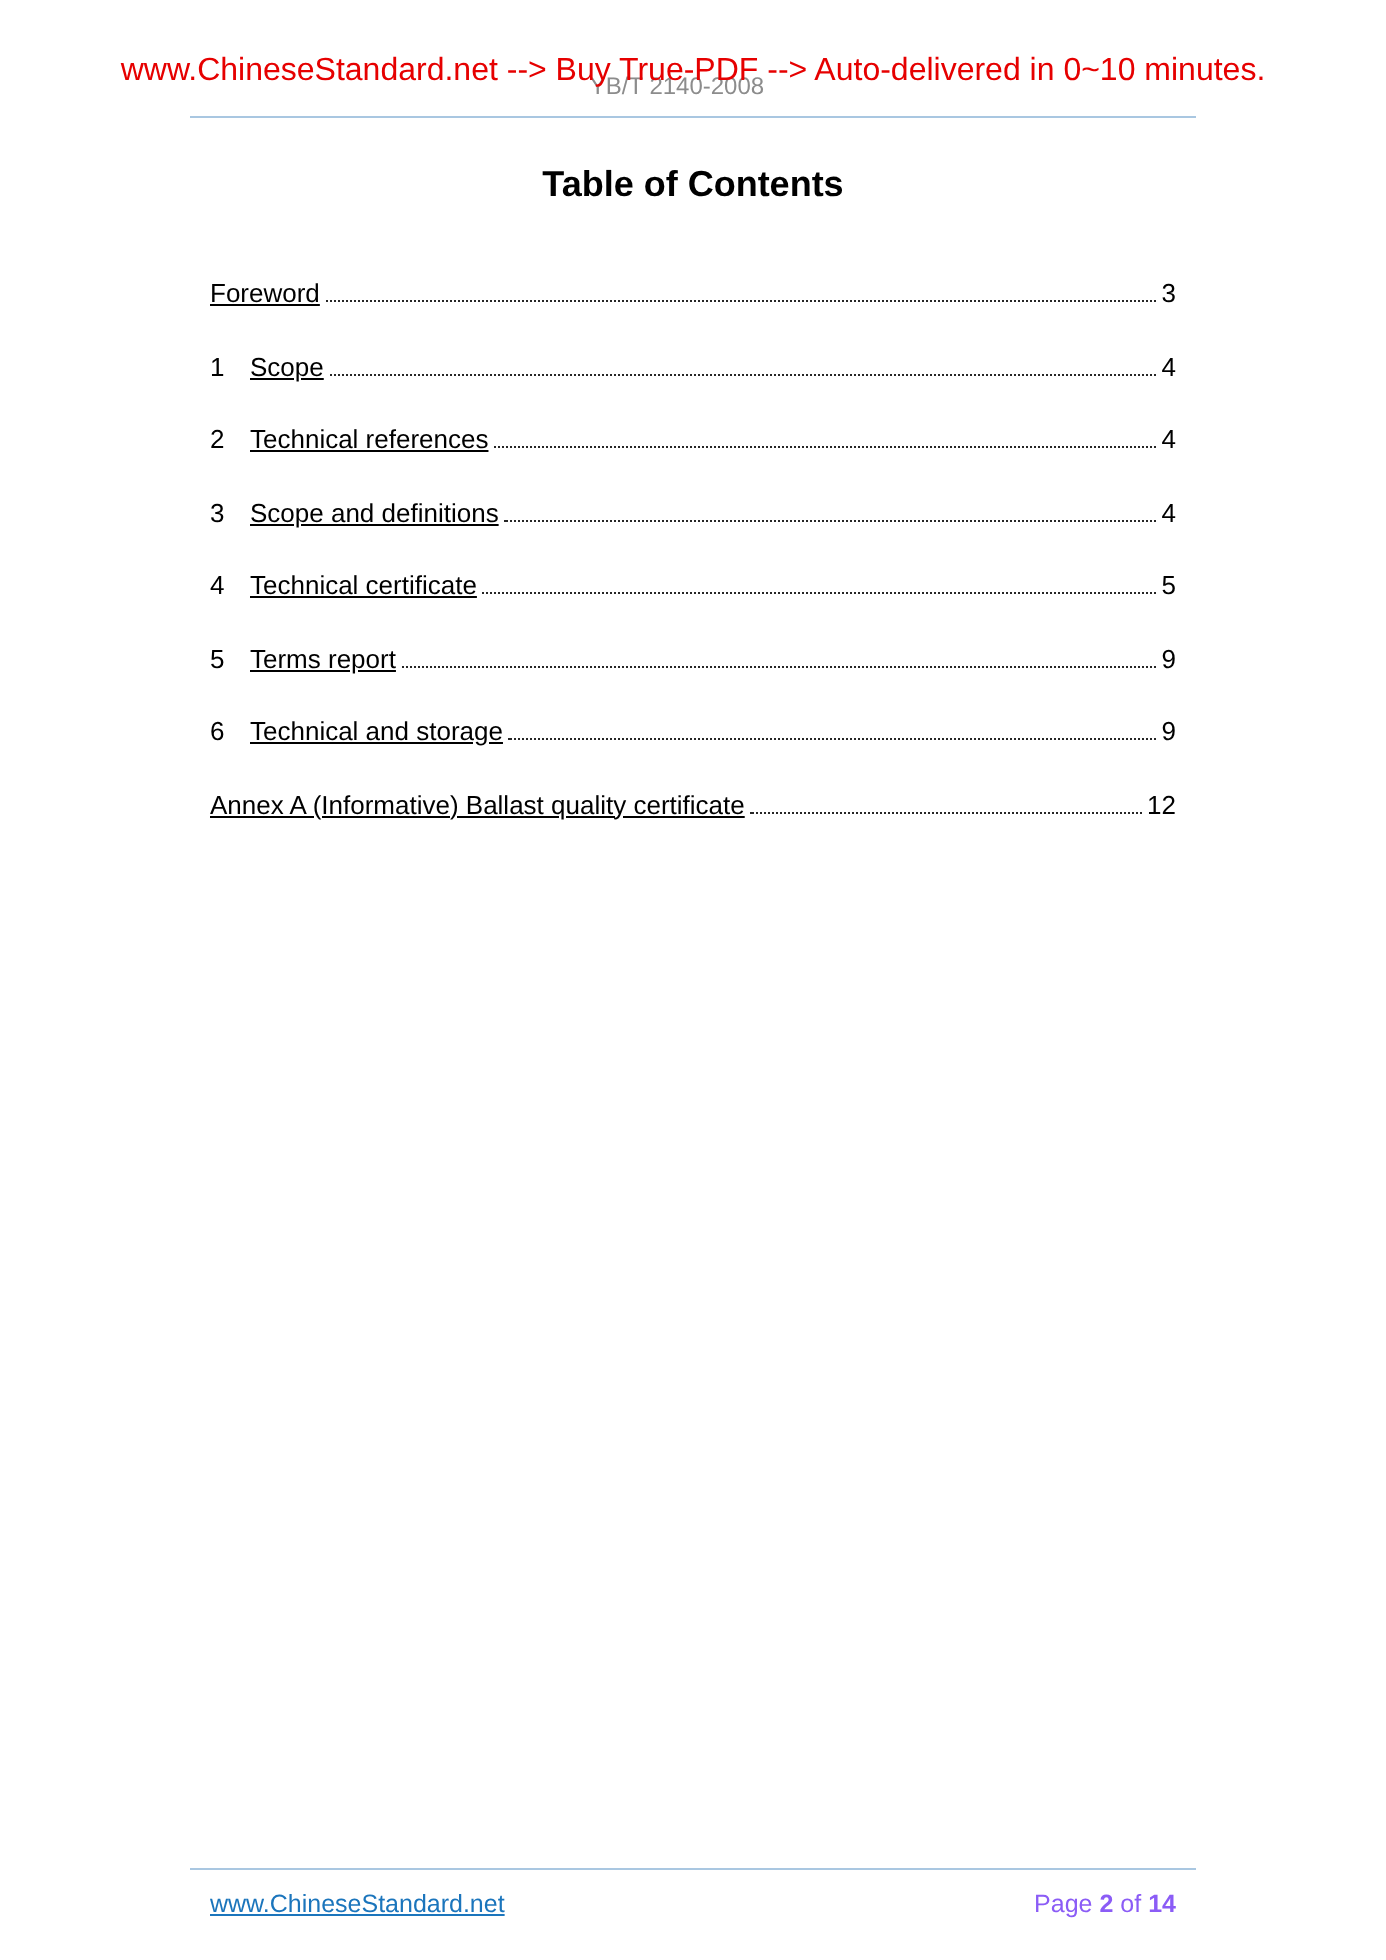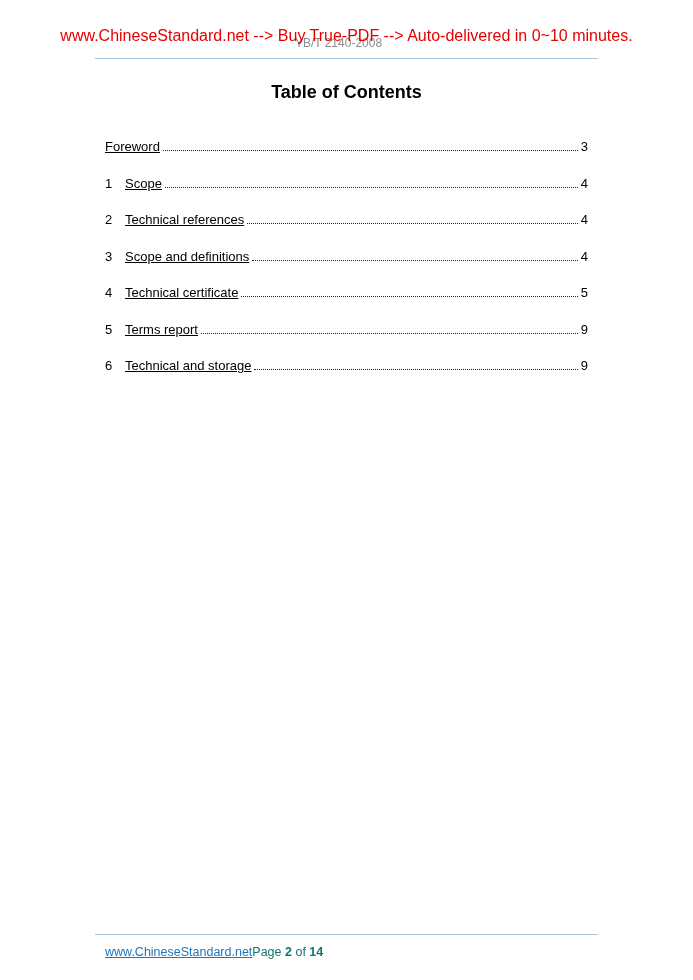--- a/index.html
+++ b/index.html
@@ -65,29 +65,30 @@
   .toc-page { flex: none; }
   .footer-rule {
     position: absolute;
     top: 934px; left: 95px; right: 95px;
     border-top: 1px solid #a9c7e1;
   }
   .footer {
     position: absolute;
     top: 945px; left: 105px; right: 105px;
     display: flex;
+    justify-content: space-between;
     align-items: baseline;
     font-size: 12.5px;
   }
   .footer-link {
     color: #1b75bc;
     text-decoration: underline;
     cursor: pointer;
   }
-  .page-indicator { color: #0f766e; }
+  .page-indicator { color: #8b5cf6; }
   .page-indicator .num { font-weight: bold; }
 </style>
 </head>
 <body>
 
 <div class="page">
 
   <div class="docnum">YB/T 2140-2008</div>
   <div class="promo">www.ChineseStandard.net --&gt; Buy True-PDF --&gt; Auto-delivered in 0~10 minutes.</div>
   <div class="header-rule"></div>
@@ -137,20 +138,25 @@
       <span class="toc-page">9</span>
     </div>
 
     <div class="toc-row">
       <span class="toc-num">6</span>
       <span class="toc-label">Technical and storage</span>
       <span class="leader"></span>
       <span class="toc-page">9</span>
     </div>
 
+    <div class="toc-row">
+      <span class="toc-label">Annex A (Informative) Ballast quality certificate</span>
+      <span class="leader"></span>
+      <span class="toc-page">12</span>
+    </div>
 
   </div>
 
   <div class="footer-rule"></div>
 
   <div class="footer">
     <span class="footer-link">www.ChineseStandard.net</span>
     <span class="page-indicator">
       <span>Page</span>
       <span class="num">2</span>

